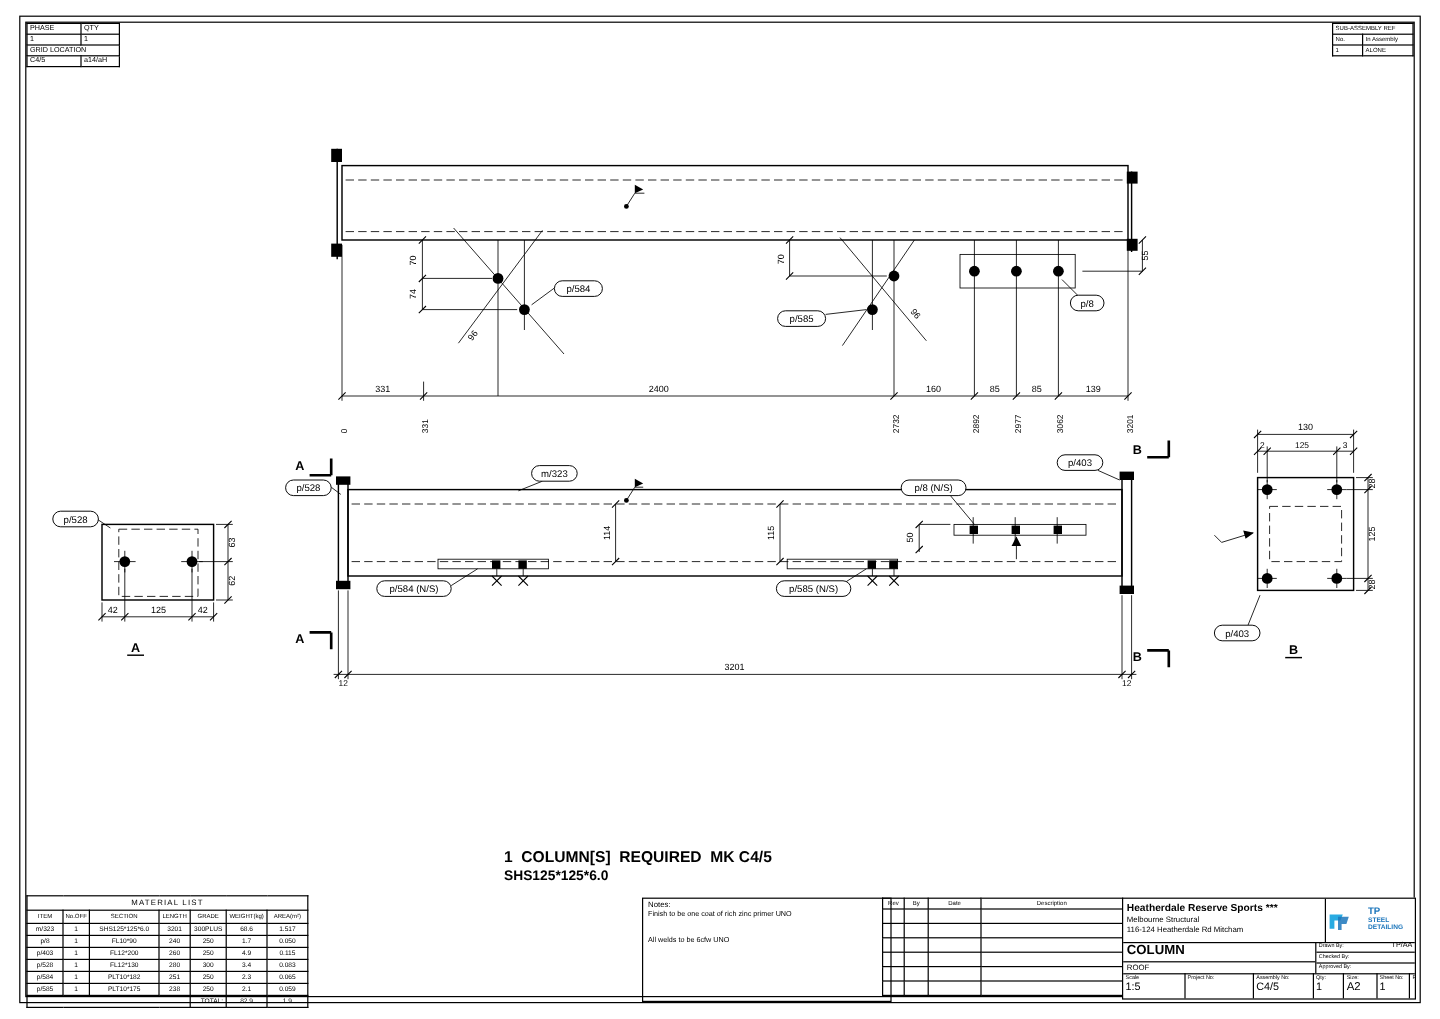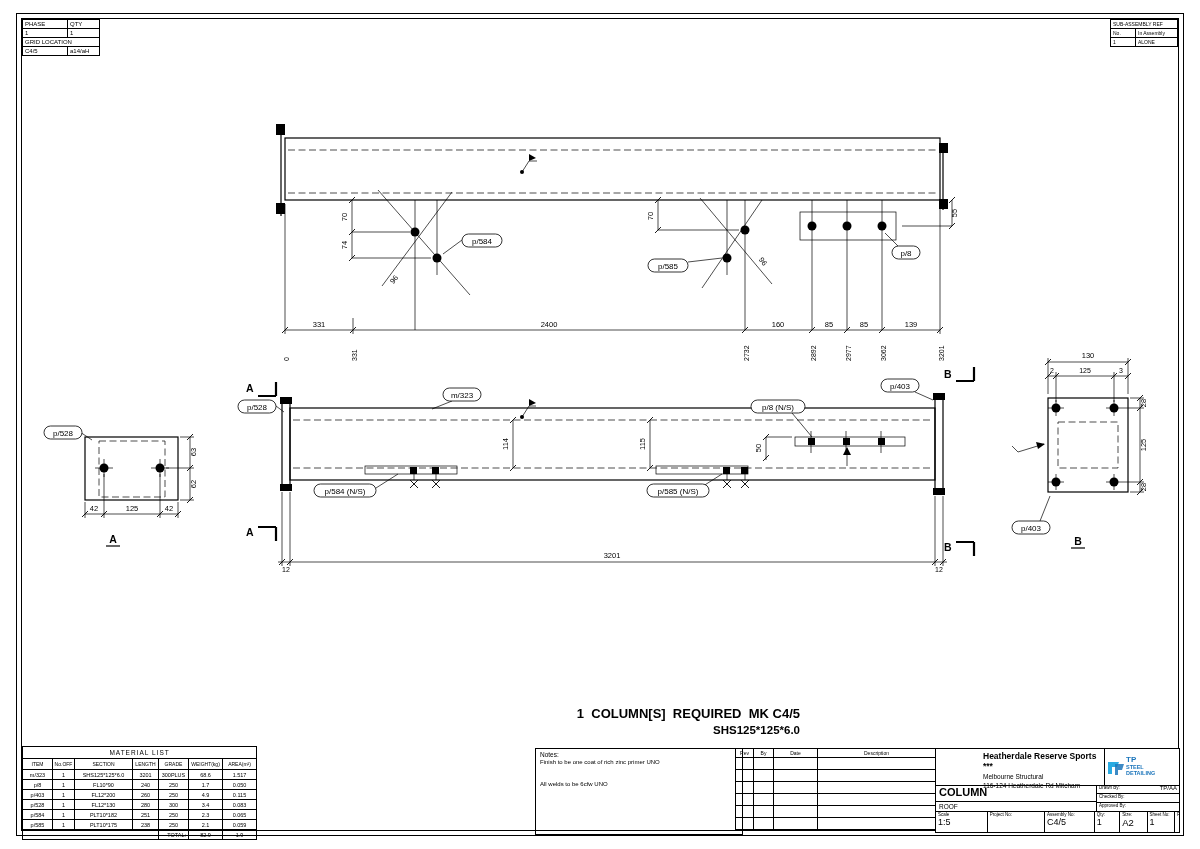--- a/index.html
+++ b/index.html
@@ -22,21 +22,21 @@
   svg .fill{fill:#000;stroke:none;}
   svg .co{fill:#fff;stroke:#000;stroke-width:0.8;}
   svg text{fill:#000;font-family:"Liberation Sans",sans-serif;}
   svg .t7{font-size:7px;}
   svg .t75{font-size:7.5px;}
   svg .t8{font-size:8px;}
   svg .mid{text-anchor:middle;}
   svg .sec{font-size:10.5px;font-weight:bold;}
 
   
-  .req{position:absolute;left:420px;top:706px;width:380px;text-align:right;}
+  .req{position:absolute;left:420px;top:706px;width:380px;text-align:left;}
   .req-l1{font-size:13px;font-weight:bold;white-space:pre;}
   .req-l2{font-size:11.5px;font-weight:bold;margin-top:3px;}
 
   
   .stamp{position:absolute;left:1037px;top:705px;width:132px;height:26px;border:3px solid #ed1c24;
          color:#ed1c24;font-size:16.5px;display:flex;align-items:center;justify-content:center;
          white-space:nowrap;letter-spacing:0.5px;}
 
   
   .matlist{position:absolute;left:22px;top:746px;}
@@ -55,24 +55,24 @@
 
   
   .revtbl{position:absolute;left:735px;top:748px;border-collapse:collapse;table-layout:fixed;width:200px;}
   .revtbl th,.revtbl td{border:0.6px solid #000;font-size:5px;font-weight:normal;text-align:center;padding:0;}
   .revtbl tr.h{height:9px;}
   .revtbl tr.e{height:12px;}
 
   
   .tblock{position:absolute;left:935px;top:748px;width:243px;height:83px;border:1px solid #000;background:#fff;}
   .tb-r1{position:absolute;top:0;left:0;right:0;height:36px;border-bottom:1px solid #000;display:flex;}
-  .tb-company{flex:1;padding:2px 3px;margin-left:44px;}
+  .tb-company{flex:1;padding:2px 3px;}
   .tb-name{font-size:8.5px;font-weight:bold;}
   .tb-addr{font-size:6.5px;margin-top:2px;}
-  .tb-logo{width:70px;border-left:1px solid #000;display:flex;align-items:center;gap:1px;padding:2px;}
+  .tb-logo{width:70px;border-left:1px solid #000;display:flex;align-items:center;gap:15px;padding:2px;}
   .logo-txt div{line-height:6.5px;}
   .logo-tp{font-size:8px;font-weight:bold;color:#1b75bb;}
   .logo-sub{font-size:5.5px;font-weight:bold;color:#1b75bb;}
   .tb-r2{position:absolute;top:36px;left:0;right:0;height:26px;border-bottom:1px solid #000;display:flex;justify-content:center;}
   .tb-title-cell{flex:1;border-right:1px solid #000;position:relative;}
   .tb-title{font-size:11px;font-weight:bold;padding:1px 3px;}
   .tb-sub{font-size:6.5px;padding:0 3px;border-top:1px solid #000;position:absolute;bottom:0;left:0;right:0;height:9px;line-height:9px;}
   .tb-sign{width:82px;display:flex;flex-direction:column;}
   .sig{flex:1;border-bottom:1px solid #000;display:flex;justify-content:space-between;padding:0 2px;font-size:4.5px;}
   .sig:last-child{border-bottom:none;}

